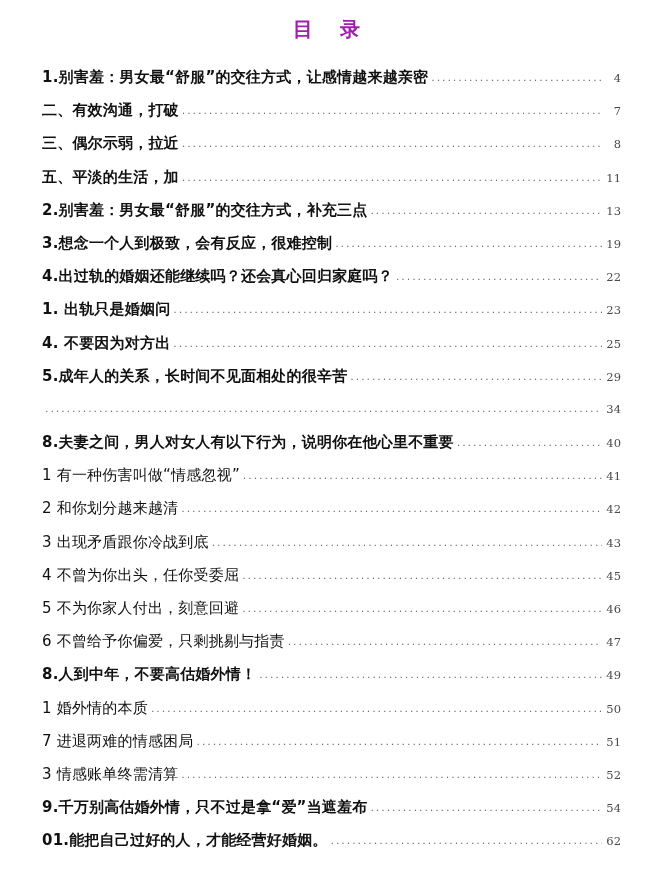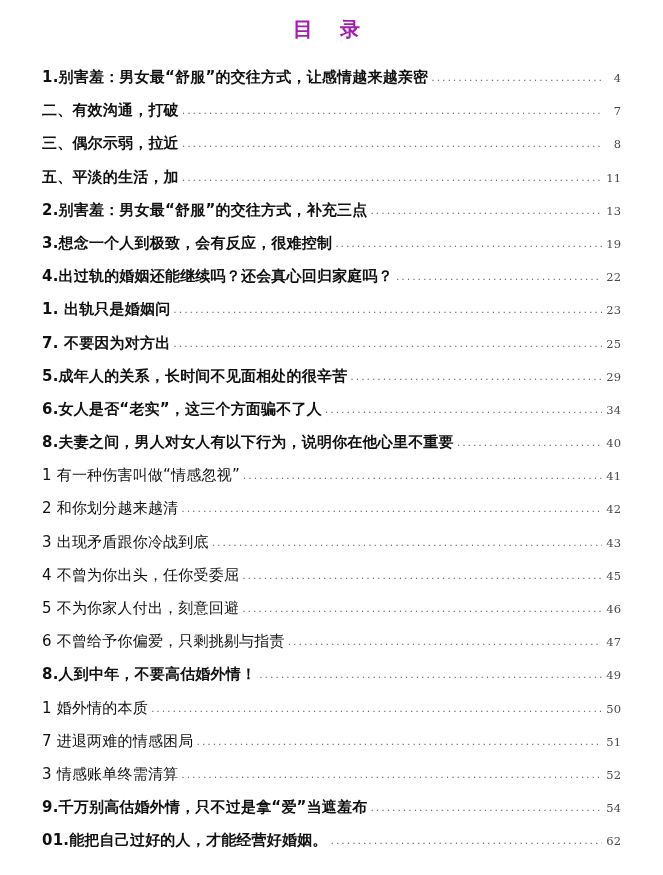--- a/index.html
+++ b/index.html
@@ -117,31 +117,30 @@
         <span class="label">4.出过轨的婚姻还能继续吗？还会真心回归家庭吗？</span>
         <span class="dots"></span>
         <span class="page-num">22</span>
       </div>
       <div class="toc-entry bold">
         <span class="label">1. 出轨只是婚姻问</span>
         <span class="dots"></span>
         <span class="page-num">23</span>
       </div>
       <div class="toc-entry bold">
-        <span class="label">7. 不要因为对方出</span>
+        <span class="label">4. 不要因为对方出</span>
         <span class="dots"></span>
         <span class="page-num">25</span>
       </div>
       <div class="toc-entry bold">
         <span class="label">5.成年人的关系，长时间不见面相处的很辛苦</span>
         <span class="dots"></span>
         <span class="page-num">29</span>
       </div>
       <div class="toc-entry bold">
-        <span class="label">6.女人是否“老实”，这三个方面骗不了人</span>
         <span class="dots"></span>
         <span class="page-num">34</span>
       </div>
       <div class="toc-entry bold">
         <span class="label">8.夫妻之间，男人对女人有以下行为，说明你在他心里不重要</span>
         <span class="dots"></span>
         <span class="page-num">40</span>
       </div>
       <div class="toc-entry">
         <span class="label">1 有一种伤害叫做“情感忽视”</span>

